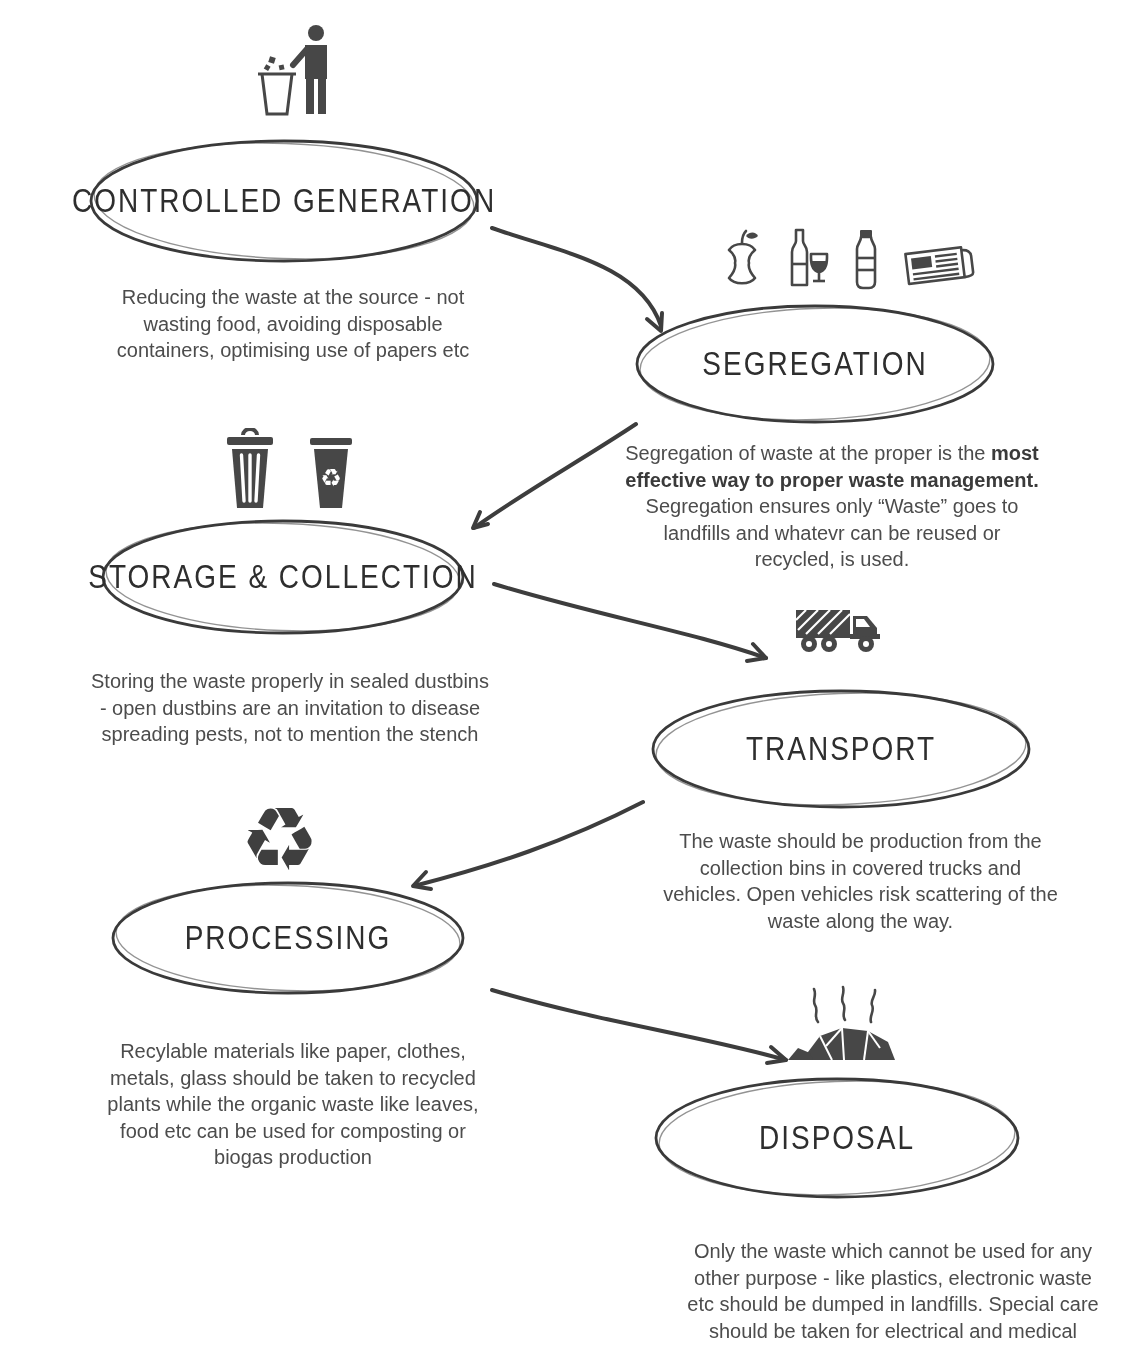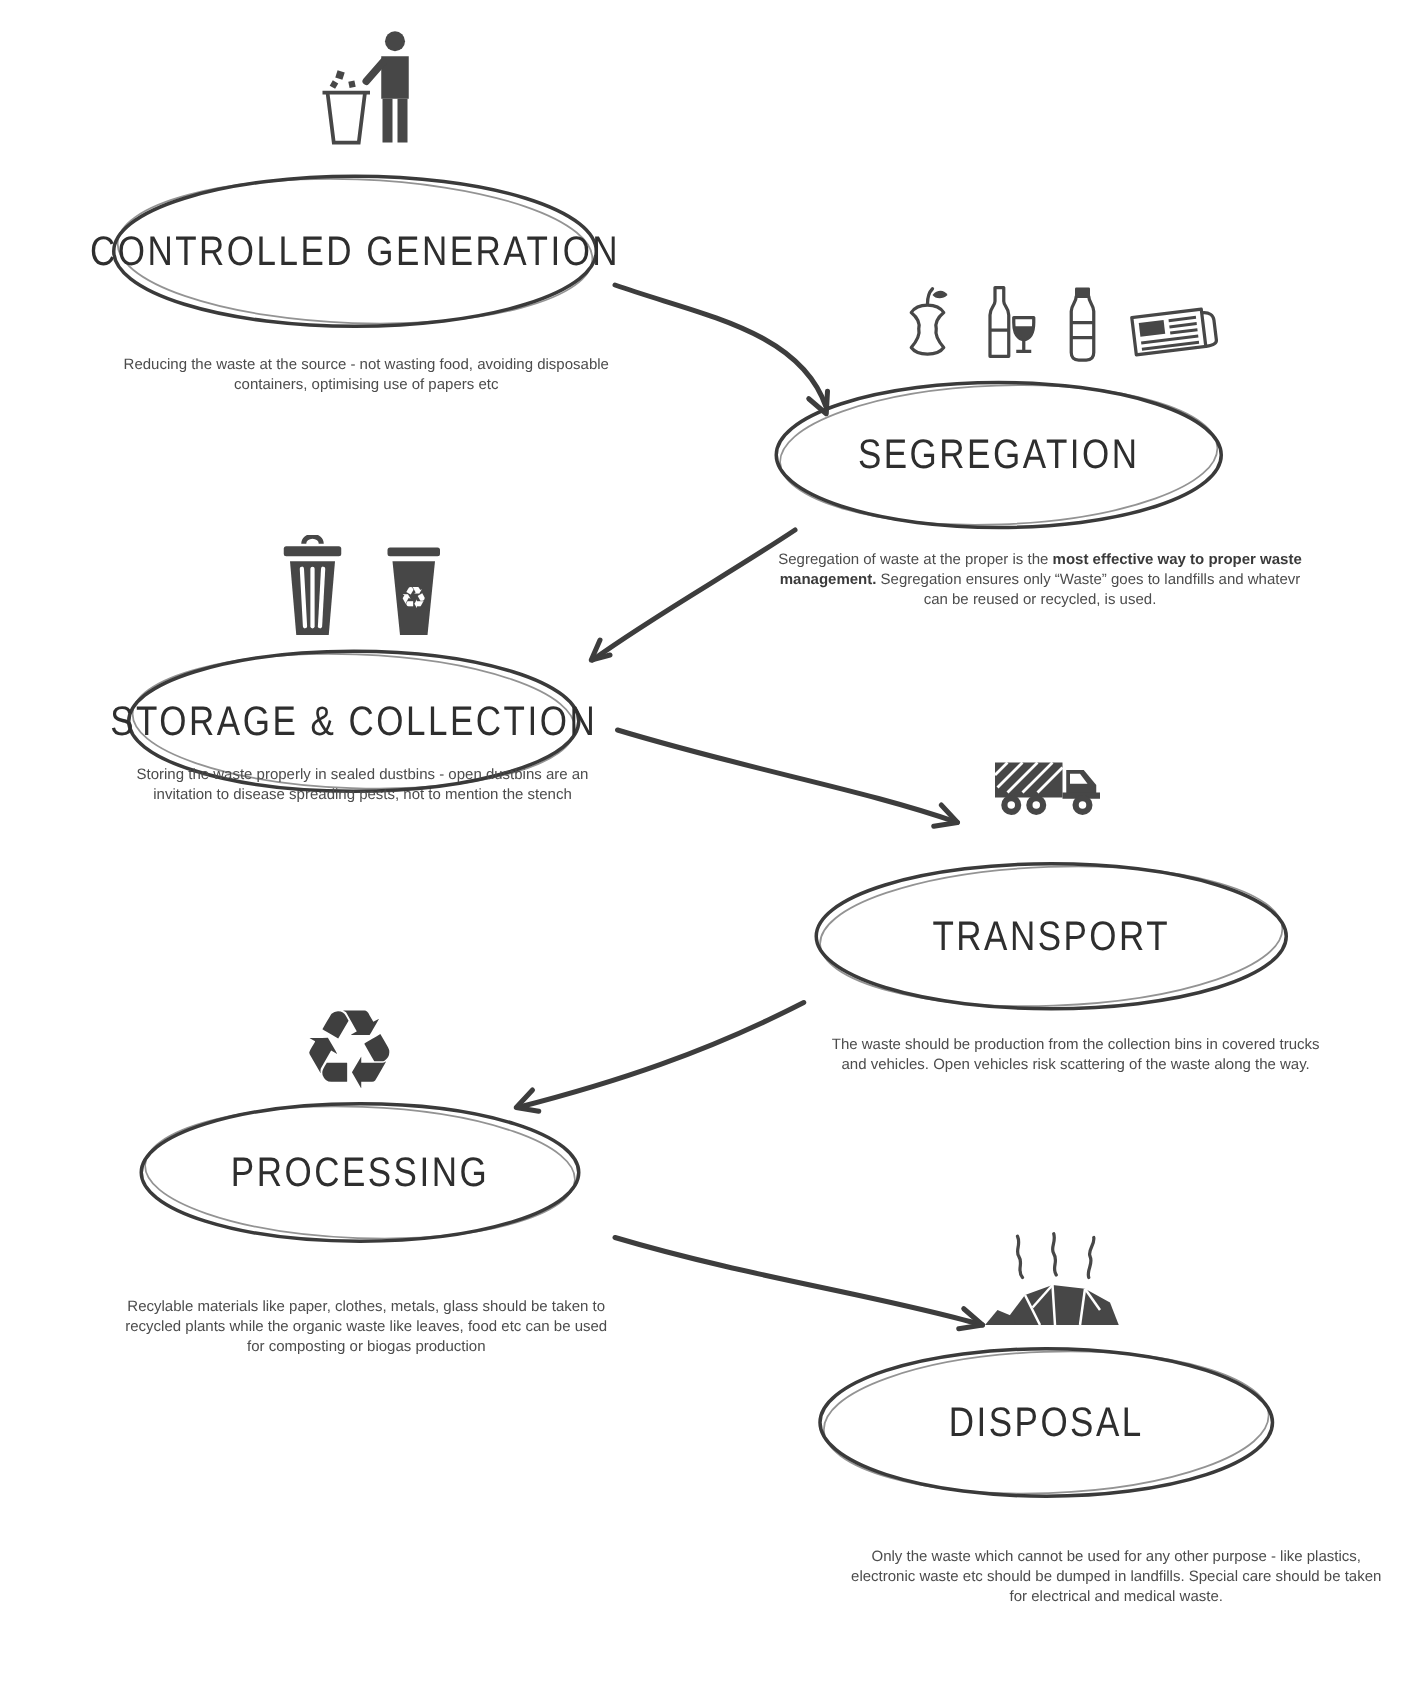--- a/index.html
+++ b/index.html
@@ -12,21 +12,21 @@
   .icon { position:absolute; }
   .arrows { position:absolute; left:0; top:0; pointer-events:none; }
   .ellipse-node { position:absolute; display:flex; align-items:center; justify-content:center; }
   .ellipse-node .outline { position:absolute; left:0; top:0; width:100%; height:100%; }
   .node-title {
     position:relative; display:inline-block; font-size:28px; letter-spacing:2px;
     color:#2e2e2e; transform:scaleY(1.18); white-space:nowrap; font-weight:400;
   }
   .desc {
     position:absolute; margin:0; text-align:center;
-    font-size:12px; line-height:1.33; color:#4c4c4c;
+    font-size:20px; line-height:1.33; color:#4c4c4c;
   }
   .desc b { font-weight:700; color:#3a3a3a; }
   .icon-row { position:absolute; display:flex; align-items:flex-end; }
   .recycle-glyph {
     position:absolute; font-family:"DejaVu Sans", sans-serif;
     font-size:88px; line-height:1; color:#3f3f3f;
   }
 </style>
 </head>
 <body>
@@ -115,21 +115,21 @@
           <g stroke="#474747" stroke-width="2.4">
             <path d="M34,16 H56"></path>
             <path d="M34,21 H56"></path>
             <path d="M34,26 H56"></path>
             <path d="M10,31 H56"></path>
             <path d="M10,36 H56"></path>
           </g>
         </g>
       </svg>
     </div>
-    <div class="ellipse-node" style="left:618px;top:303px;width:362px;height:122px">
+    <div class="ellipse-node" style="left:634px;top:303px;width:362px;height:122px">
       <svg class="outline" viewBox="0 0 362 122">
         <ellipse cx="181" cy="61" rx="178" ry="58" fill="none" stroke="#3a3a3a" stroke-width="2.8"></ellipse>
         <ellipse cx="181" cy="61" rx="175" ry="55.5" fill="none" stroke="#3a3a3a" stroke-width="1.4" opacity="0.55" transform="rotate(-2 181 61)"></ellipse>
       </svg>
       <span class="node-title">SEGREGATION</span>
     </div>
     <p class="desc" style="left:622px;top:440px;width:420px"><span>Segregation of waste at the proper is the </span><b>most effective way to proper waste management.</b><span> Segregation ensures only “Waste” goes to landfills and whatevr can be reused or recycled, is used.</span></p>
   </div>
 
   
@@ -151,21 +151,21 @@
         <text x="25" y="58" font-size="24" fill="#ffffff" text-anchor="middle" font-family="DejaVu Sans, sans-serif">♻</text>
       </svg>
     </div>
     <div class="ellipse-node" style="left:100px;top:518px;width:366px;height:118px">
       <svg class="outline" viewBox="0 0 366 118">
         <ellipse cx="183" cy="59" rx="180" ry="56" fill="none" stroke="#3a3a3a" stroke-width="2.8"></ellipse>
         <ellipse cx="183" cy="59" rx="177" ry="53.5" fill="none" stroke="#3a3a3a" stroke-width="1.4" opacity="0.55" transform="rotate(2 183 59)"></ellipse>
       </svg>
       <span class="node-title">STORAGE &amp; COLLECTION</span>
     </div>
-    <p class="desc" style="left:85px;top:612px;width:410px">Storing the waste properly in sealed dustbins - open dustbins are an invitation to disease spreading pests, not to mention the stench</p>
+    <p class="desc" style="left:85px;top:668px;width:410px">Storing the waste properly in sealed dustbins - open dustbins are an invitation to disease spreading pests, not to mention the stench</p>
   </div>
 
   
   <div class="node-group">
     <svg class="icon" style="left:792px;top:598px" width="108" height="58" viewBox="0 0 108 58">
       <g fill="#474747">
         <path d="M4,12 H58 V40 H4 Z"></path>
         <path d="M61,18 H75 L85,30 V40 H61 Z"></path>
         <rect x="58" y="36" width="30" height="5"></rect>
       </g>

